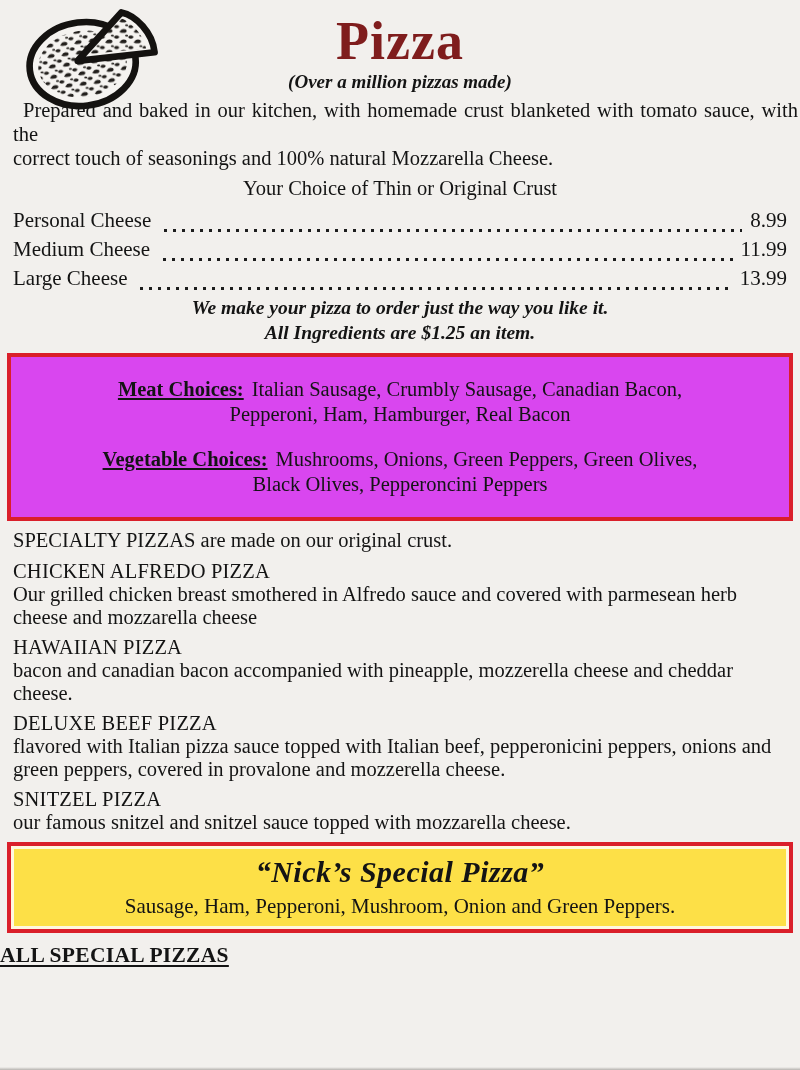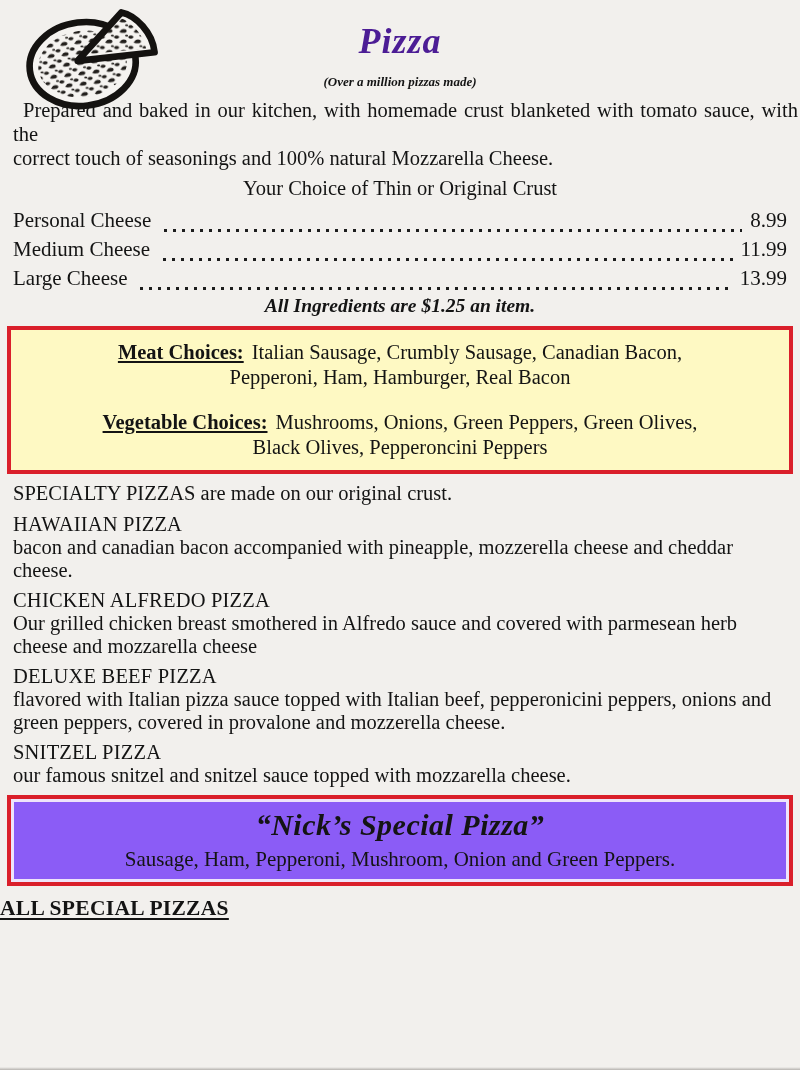--- a/index.html
+++ b/index.html
@@ -30,32 +30,31 @@
     position: absolute;
     top: 2px; left: 14px;
     width: 152px; height: 112px;
   }
   .logo svg { width: 100%; height: 100%; }
 
   
   .title {
     margin-top: 10px;
     text-align: center;
+    font-weight: bold;
+    font-size: 54px;
+    line-height: 62px;
+    color: #7f1d1d;
+    letter-spacing: 1px;
+  }
+  .subtitle {
+    text-align: center;
+    font-weight: bold;
     font-style: italic;
-    font-weight: bold;
-    font-size: 36px;
-    line-height: 62px;
-    color: #4c1d95;
-    letter-spacing: 1px;
-  }
-  .subtitle {
-    text-align: center;
-    font-weight: bold;
-    font-style: italic;
-    font-size: 13px;
+    font-size: 19px;
     line-height: 20px;
   }
   .intro1 {
     margin: 6px 2px 0 13px;
     font-size: 20.5px;
     line-height: 24px;
     text-indent: 10px;
     text-align: justify;
     text-align-last: justify;
   }
@@ -98,22 +97,22 @@
     font-style: italic;
     font-size: 19.5px;
     line-height: 25px;
   }
   .note.first { margin-top: 2px; }
 
   
   .choicebox {
     margin: 8px 7px 0 7px;
     border: 4px solid #da1f2a;
-    background: #fef9c3;
-    padding: 10px 8px;
+    background: #d946ef;
+    padding: 20px 8px;
     text-align: center;
     font-size: 20.5px;
   }
   .cgroup { margin-bottom: 20px; }
   .cgroup:last-child { margin-bottom: 0; }
   .cline { display: block; line-height: 25px; }
   .clabel {
     font-weight: bold;
     text-decoration: underline;
     text-decoration-thickness: 2px;
@@ -126,21 +125,21 @@
   .spec-intro { font-size: 20.5px; line-height: 23px; }
   .sp-item { margin-top: 8px; }
   .sp-name { font-size: 20.5px; line-height: 23px; letter-spacing: 0.2px; }
   .sp-desc { font-size: 20.5px; line-height: 22.5px; }
 
   
   .nickbox {
     margin: 8px 7px 0 7px;
     border: 4px solid #da1f2a;
     box-shadow: inset 0 0 0 3px rgba(255,252,250,0.85);
-    background: #8b5cf6;
+    background: #fde047;
     padding: 9px 10px 10px 10px;
     text-align: center;
   }
   .ntitle {
     font-style: italic;
     font-weight: bold;
     font-size: 30px;
     line-height: 34px;
     letter-spacing: 0.5px;
   }
@@ -205,43 +204,44 @@
       <span class="dots"></span>
       <span class="pval">11.99</span>
     </div>
     <div class="prow">
       <span class="plabel">Large Cheese</span>
       <span class="dots"></span>
       <span class="pval">13.99</span>
     </div>
   </div>
 
+  <div class="note first">We make your pizza to order just the way you like it.</div>
   <div class="note">All Ingredients are $1.25 an item.</div>
 
   <div class="choicebox">
     <div class="cgroup">
       <span class="cline"><span class="clabel">Meat Choices:</span><span>Italian Sausage, Crumbly Sausage, Canadian Bacon,</span></span>
       <span class="cline">Pepperoni, Ham, Hamburger, Real Bacon</span>
     </div>
     <div class="cgroup">
       <span class="cline"><span class="clabel">Vegetable Choices:</span><span>Mushrooms, Onions, Green Peppers, Green Olives,</span></span>
       <span class="cline">Black Olives, Pepperoncini Peppers</span>
     </div>
   </div>
 
   <div class="spec">
     <div class="spec-intro">SPECIALTY PIZZAS are made on our original crust.</div>
 
     <div class="sp-item">
+      <div class="sp-name">CHICKEN ALFREDO PIZZA</div>
+      <div class="sp-desc">Our grilled chicken breast smothered in Alfredo sauce and covered with parmesean herb cheese and mozzarella cheese</div>
+    </div>
+    <div class="sp-item">
       <div class="sp-name">HAWAIIAN PIZZA</div>
       <div class="sp-desc">bacon and canadian bacon accompanied with pineapple, mozzerella cheese and cheddar cheese.</div>
-    </div>
-    <div class="sp-item">
-      <div class="sp-name">CHICKEN ALFREDO PIZZA</div>
-      <div class="sp-desc">Our grilled chicken breast smothered in Alfredo sauce and covered with parmesean herb cheese and mozzarella cheese</div>
     </div>
     <div class="sp-item">
       <div class="sp-name">DELUXE BEEF PIZZA</div>
       <div class="sp-desc">flavored with Italian pizza sauce topped with Italian beef, pepperonicini peppers, onions and green peppers, covered in provalone and mozzerella cheese.</div>
     </div>
     <div class="sp-item">
       <div class="sp-name">SNITZEL PIZZA</div>
       <div class="sp-desc">our famous snitzel and snitzel sauce topped with mozzarella cheese.</div>
     </div>
   </div>

